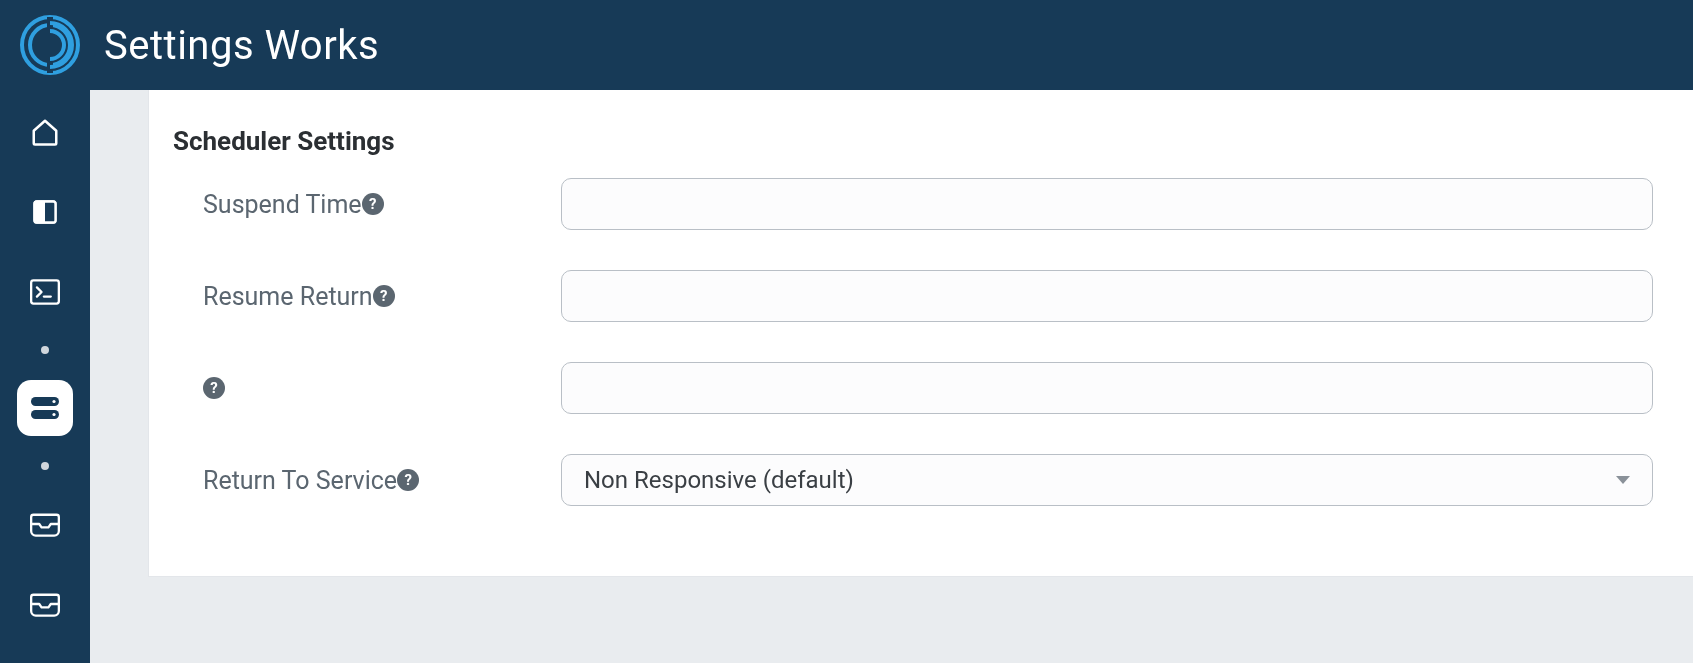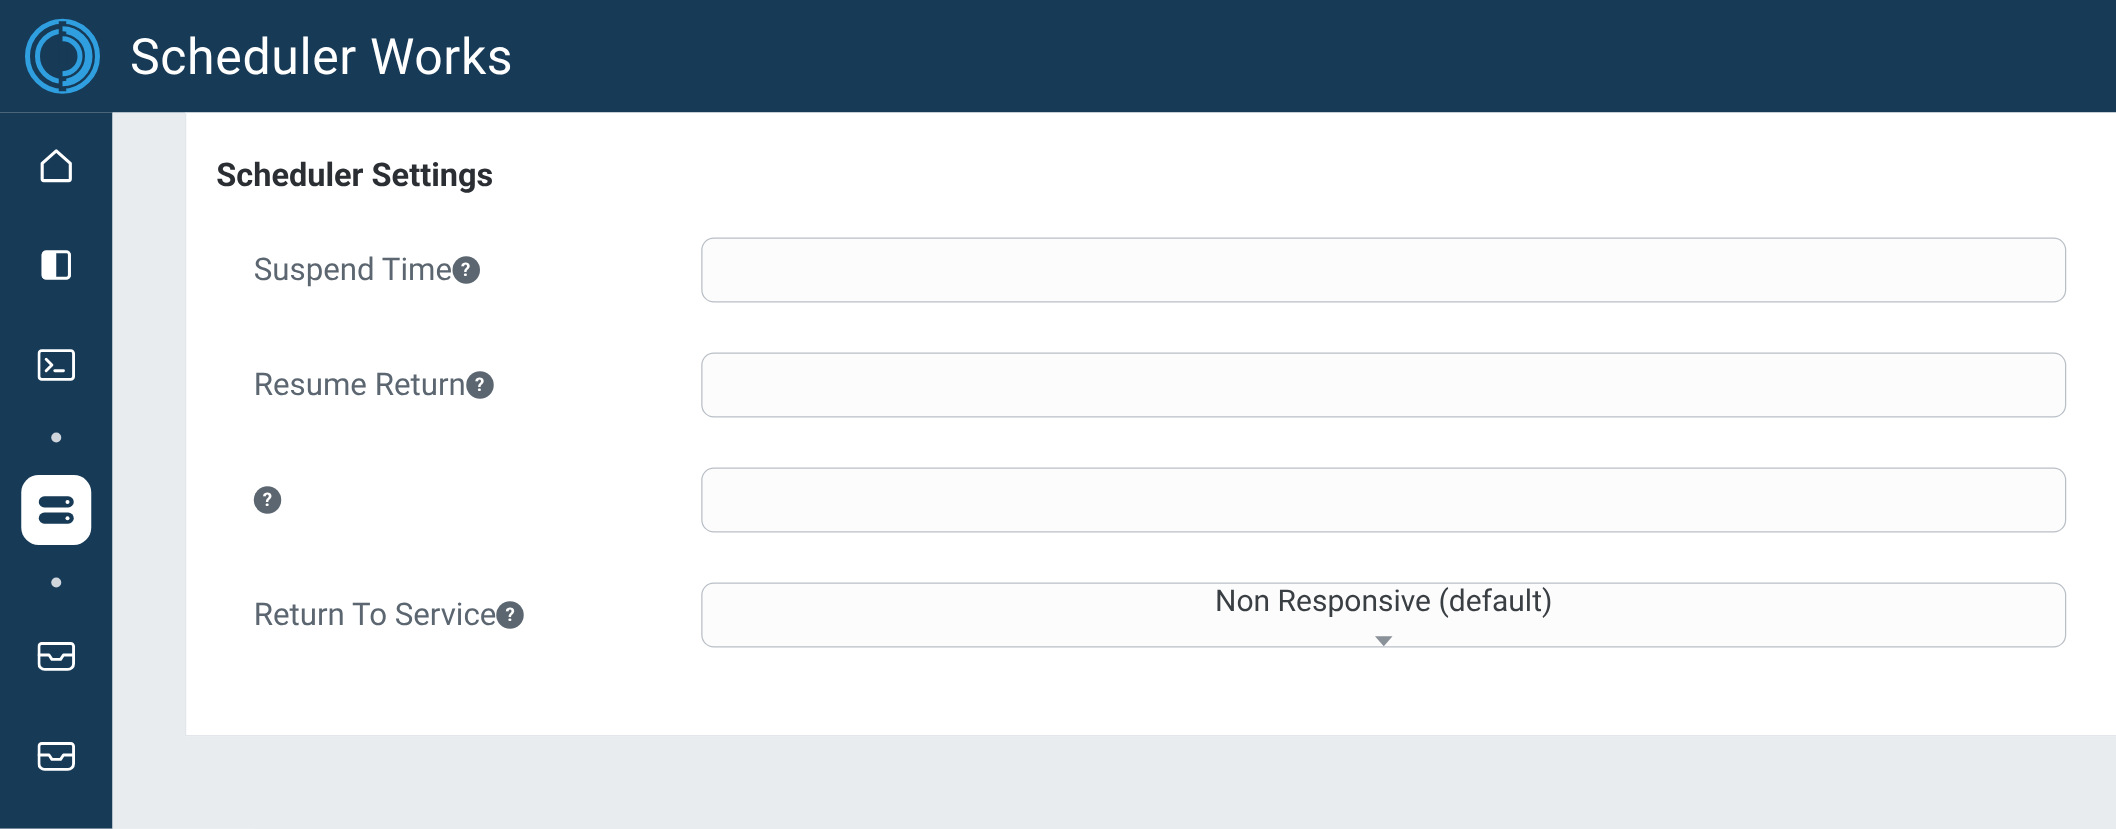--- a/index.html
+++ b/index.html
@@ -66,21 +66,21 @@
     border: 1px solid #e3e6ea;
     border-top: none;
     border-right: none;
     padding: 36px 40px 70px 24px;
     min-height: 480px;
   }
   .section-title {
     font-size: 26px;
     font-weight: 700;
     color: #2b2f33;
-    margin-bottom: 34px;
+    margin-bottom: 22px;
   }
 
   .field-row {
     display: flex;
     align-items: center;
     margin-bottom: 40px;
     padding-left: 30px;
   }
   .field-label-wrap {
     width: 358px;
@@ -116,21 +116,20 @@
     font-size: 24px;
     color: #3a3f44;
     padding: 0 22px;
     outline: none;
   }
   .field-select {
     display: flex;
     align-items: center;
     justify-content: space-between;
     cursor: pointer;
-    flex-direction: column;
   }
   .select-value { color: #3a3f44; }
   .chevron {
     width: 0; height: 0;
     border-left: 7px solid transparent;
     border-right: 7px solid transparent;
     border-top: 8px solid #8a9199;
   }
 </style>
 </head>
@@ -141,21 +140,21 @@
   <div class="header">
     <span class="logo-mark">
       <svg width="64" height="64" viewBox="0 0 64 64">
         <circle cx="32" cy="32" r="28" fill="none" stroke="#2f9fe0" stroke-width="4"></circle>
         <circle cx="32" cy="32" r="20" fill="none" stroke="#2f9fe0" stroke-width="4"></circle>
         <path d="M32 4 v56" stroke="#173a57" stroke-width="6"></path>
         <path d="M32 10 a22 22 0 0 1 0 44" fill="none" stroke="#2f9fe0" stroke-width="4"></path>
         <path d="M32 18 a14 14 0 0 1 0 28" fill="none" stroke="#2f9fe0" stroke-width="4"></path>
       </svg>
     </span>
-    <span class="logo-text">Scheduler Works</span>
+    <span class="logo-text">Settings Works</span>
   </div>
 
   <div class="body">
 
     <div class="sidebar">
 
       <div class="side-item">
         <span>
           <svg width="30" height="30" viewBox="0 0 24 24" fill="none" stroke="#ffffff" stroke-width="2" stroke-linecap="round" stroke-linejoin="round">
             <path d="M3 11 L12 3 L21 11 V21 a1 1 0 0 1 -1 1 H4 a1 1 0 0 1 -1 -1 Z"></path>

